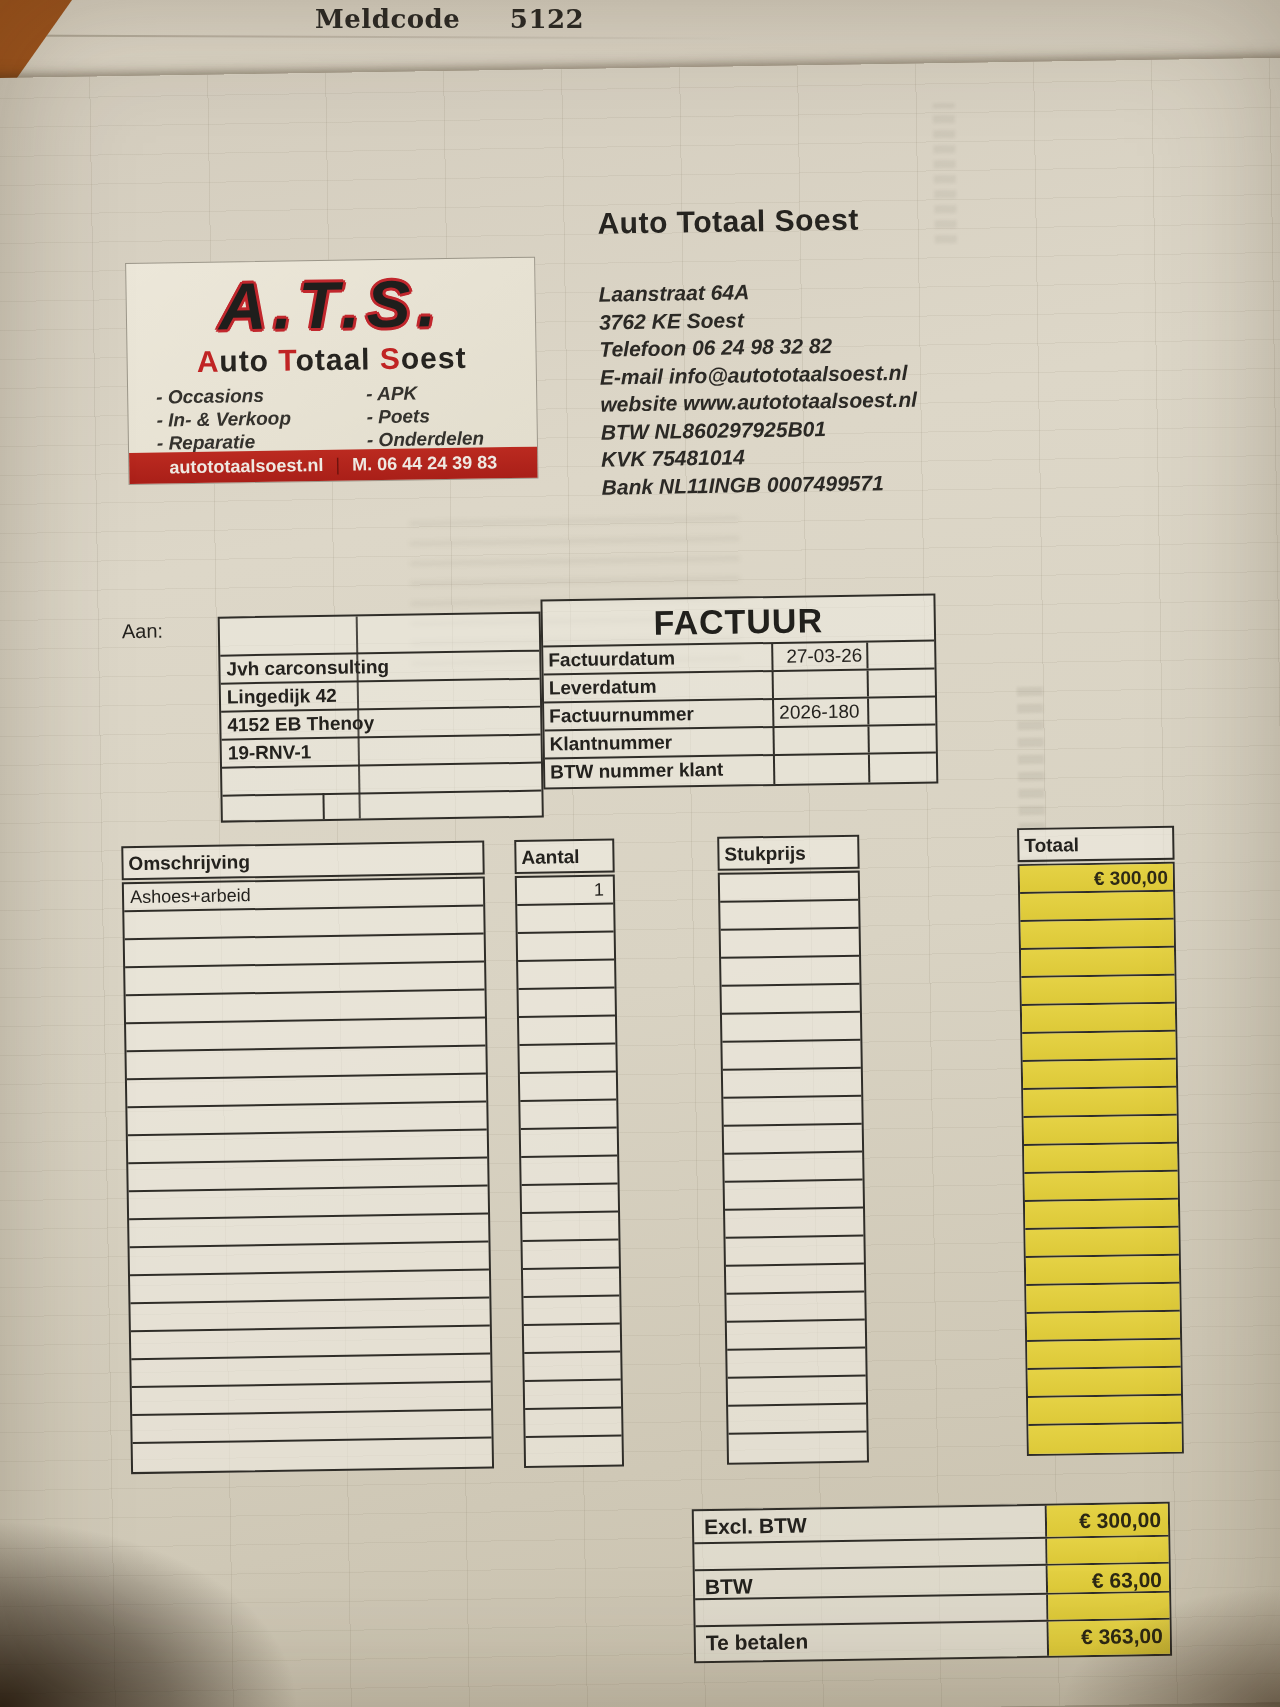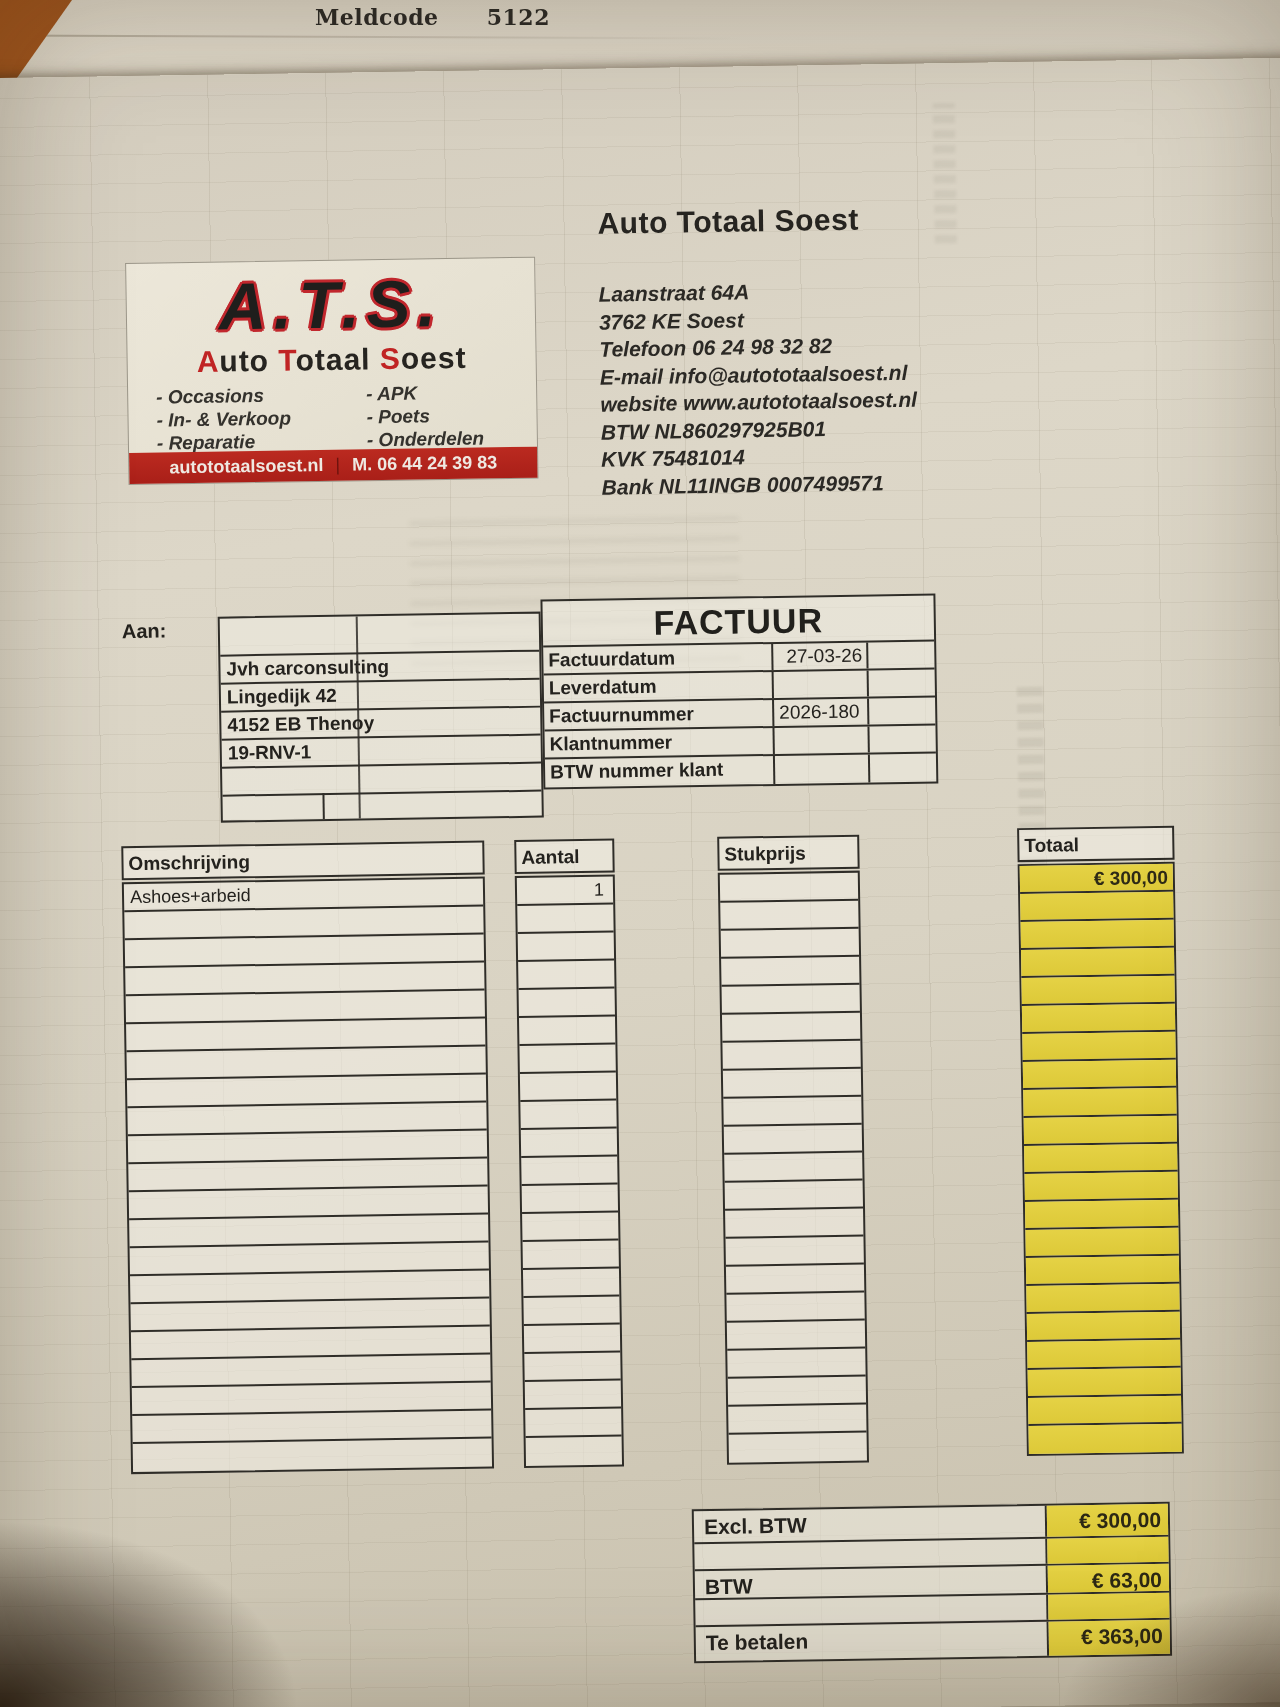--- a/index.html
+++ b/index.html
@@ -13,21 +13,21 @@
   body{font-family:"Liberation Sans",sans-serif;color:var(--ink);}
 
   .stage{position:relative;width:1280px;height:1707px;overflow:hidden;
     background:linear-gradient(118deg,#a4561d 0%,#8a4c1f 18%,#74401b 45%,#6b3b19 70%,#8a4e22 100%);}
 
   
   .back-sheet{position:absolute;left:0;top:0;width:1280px;height:1707px;z-index:1;
     background:linear-gradient(160deg,#ddd6c7 0%,#d6cfc0 40%,#cbc4b2 75%,#bfb7a3 100%);
     clip-path:polygon(72px 0,100% 0,100% 100%,0 100%,0 102px);}
   .meldcode-row{position:absolute;left:315px;top:4px;font-family:"DejaVu Serif",serif;
-    font-size:22px;font-weight:600;color:#2c2a26;letter-spacing:.5px;}
+    font-size:26px;font-weight:600;color:#2c2a26;letter-spacing:.5px;}
   .meldcode-row .mc-value{margin-left:40px;}
   .crease{position:absolute;left:0;top:36px;width:58%;height:2px;
     background:linear-gradient(90deg,rgba(90,80,60,.35),rgba(90,80,60,.12) 70%,transparent);transform:rotate(.25deg);}
 
   
   .sheet{position:absolute;left:-15px;top:68px;width:1320px;height:1644px;z-index:2;
     transform:rotate(-0.9deg);
     background:linear-gradient(168deg,#d3ccbd 0%,#ddd7c8 28%,#d9d3c3 55%,#cfc8b6 80%,#c7bfab 100%);
     box-shadow:0 -3px 8px rgba(60,45,25,.35),0 0 18px rgba(60,45,25,.25);}
   .grid-overlay{position:absolute;inset:0;z-index:0;pointer-events:none;
@@ -64,21 +64,21 @@
     display:flex;align-items:center;justify-content:center;gap:12px;}
   .logo-banner .sep{color:#6e130e;font-weight:400;}
 
   
   .company-block{position:absolute;left:623px;top:138px;width:430px;}
   .company-name{font-size:30px;font-weight:800;color:#262420;letter-spacing:.5px;}
   .company-lines{margin-top:40px;font-size:21px;font-weight:700;font-style:italic;
     color:#2b2925;line-height:27.5px;}
 
   
-  .aan-label{position:absolute;left:141px;top:544px;font-size:20px;font-weight:700;}
+  .aan-label{position:absolute;left:141px;top:544px;font-size:20px;font-weight:400;}
   .addr-box{position:absolute;left:237px;top:542px;width:323px;height:206px;
     border:2px solid var(--bd);background:rgba(242,239,229,.5);}
   .addr-row{border-bottom:2px solid var(--bd);font-size:19px;font-weight:600;
     padding:2px 0 0 6px;overflow:hidden;white-space:nowrap;}
   .addr-row:last-child{border-bottom:none;}
   .addr-vline{position:absolute;left:136px;top:0;width:2px;height:100%;background:var(--bd);opacity:.85;}
   .addr-vline2{position:absolute;left:100px;bottom:0;width:2px;height:26px;background:var(--bd);}
 
   .fields-box{position:absolute;left:560px;top:530px;width:395px;
     border:2px solid var(--bd);background:rgba(242,239,229,.5);}

